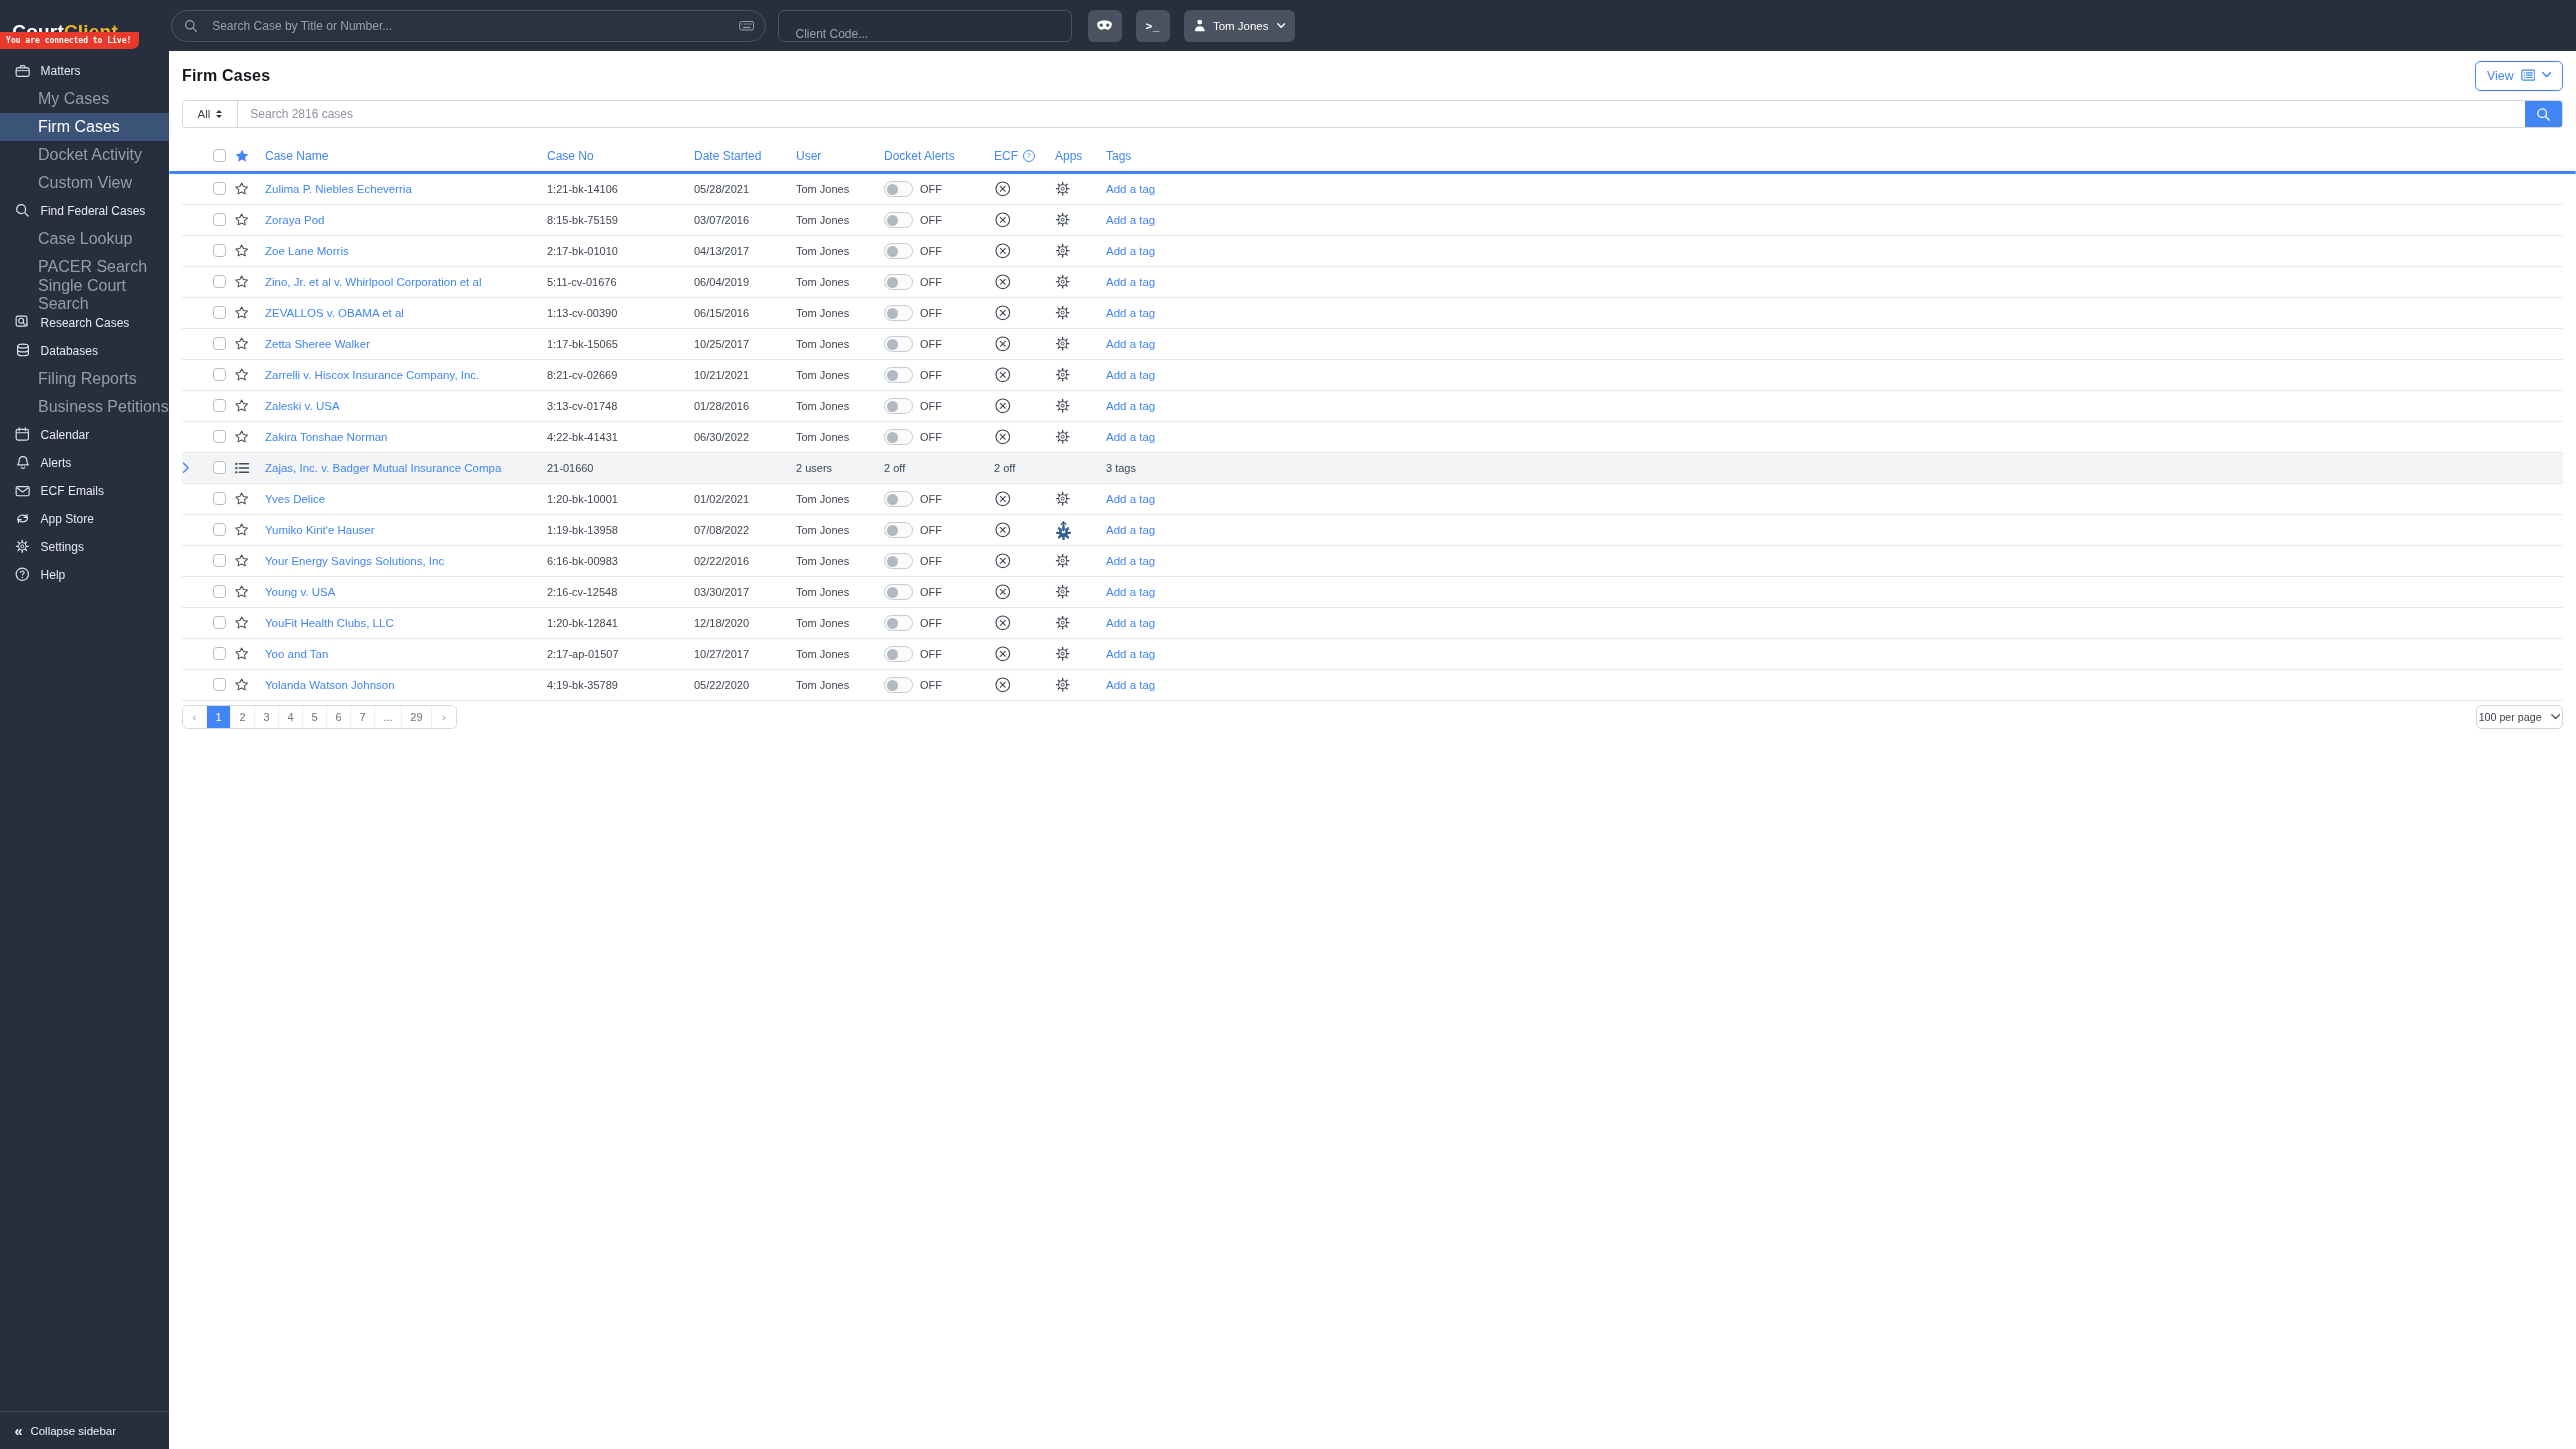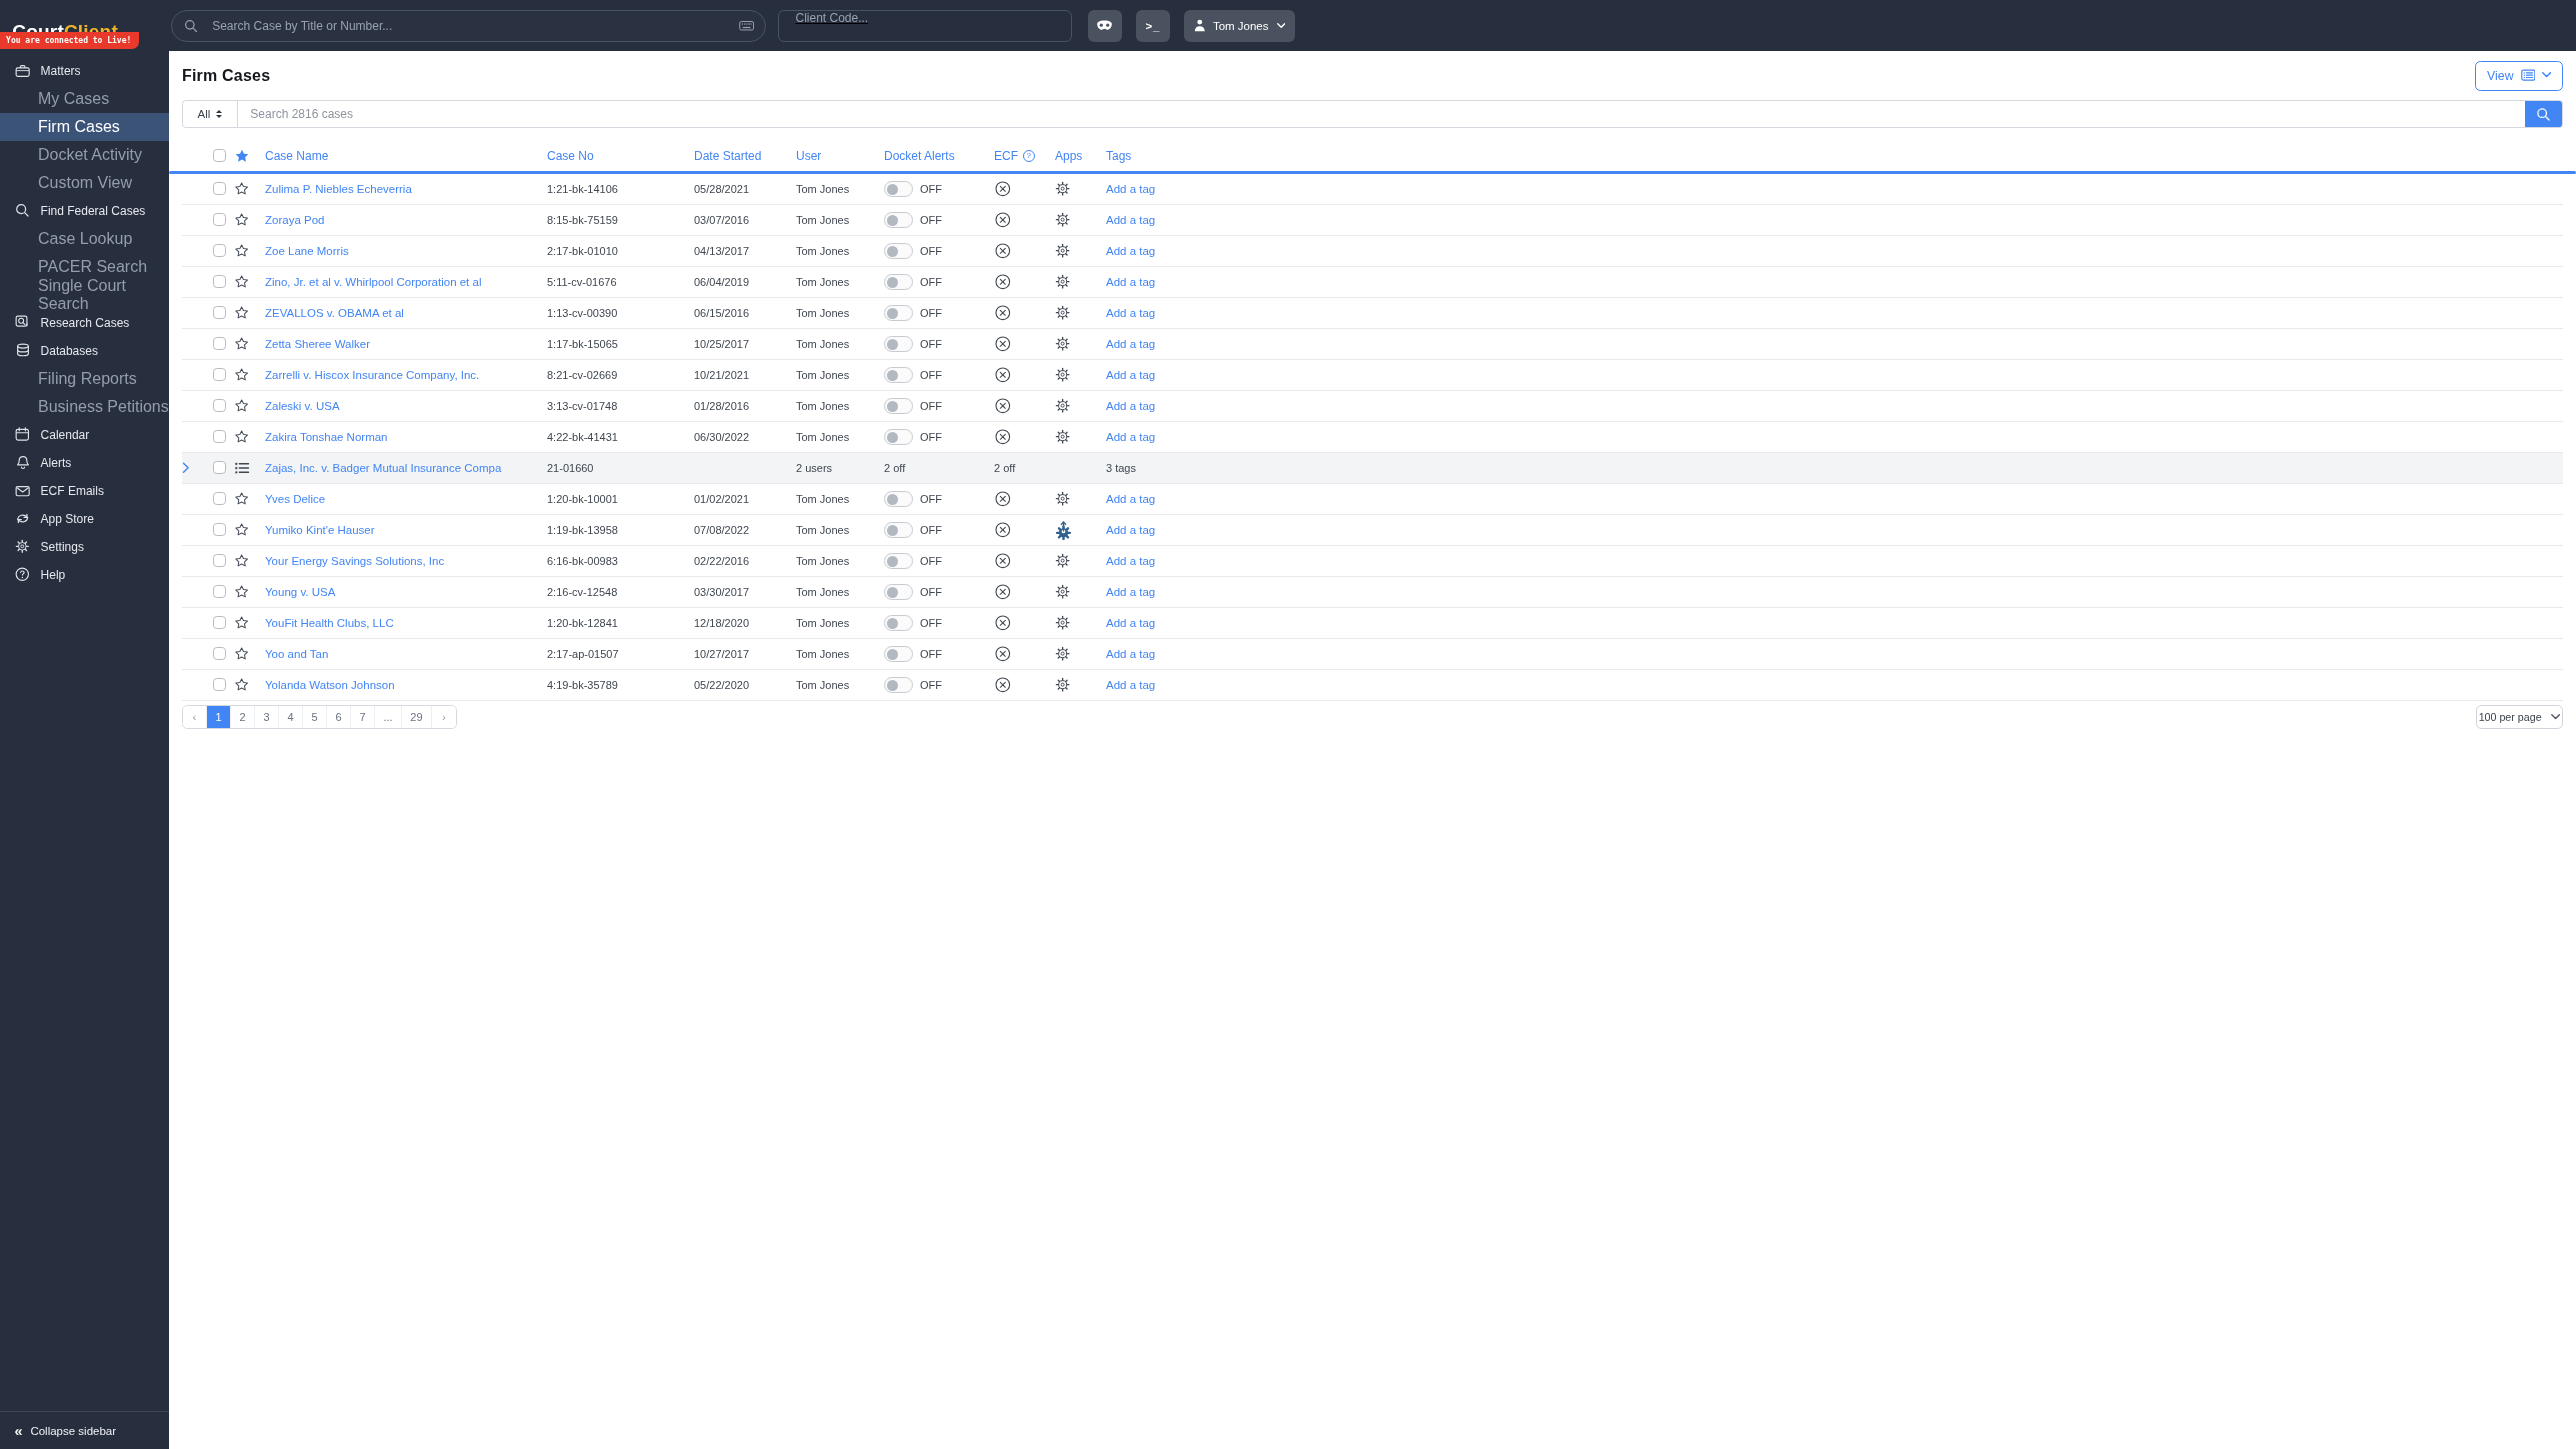--- a/index.html
+++ b/index.html
@@ -16,21 +16,21 @@
   .nav-item.active { background:#3c5378; color:#fff; }
   .nav-item .nicon { width:16px; height:16px; display:flex; align-items:center; justify-content:center; flex:0 0 16px; }
   .collapse-bar { position:absolute; bottom:0; left:0; right:0; height:38px; border-top:0.8px solid #3e4654; display:flex; align-items:center; gap:9.2px; padding-left:14.6px; color:#f0f2f5; font-size:11.5px; cursor:pointer; background:#272f3e; }
   .collapse-bar .chev { font-size:14.6px; font-weight:bold; letter-spacing:-1.5px; }
 
   
   .topbar { position:absolute; left:169px; top:0; right:0; height:51px; background:#272f3e; display:flex; align-items:center; padding:0 12.3px 0 2.3px; }
   .pill-search { width:595px; height:32px; border:0.8px solid #4a5362; border-radius:16px; display:flex; align-items:center; gap:8.4px; padding:0 11.5px; background:rgba(255,255,255,0.015); }
   .pill-search input, .client-input input { border:none; outline:none; background:transparent; color:#fca5a5; font-size:12px; flex:1; font-family:inherit;margin-left:6px; }
   .pill-search input::placeholder, .client-input input::placeholder { color:#99a1ae; }
-  .client-input { margin-left:11.5px; width:294px; height:32px; border:0.8px solid #4a5362; border-radius:6.1px; display:flex; align-items:flex-start; padding:0 10.7px;text-decoration:underline; }
+  .client-input { margin-left:11.5px; width:294px; height:32px; border:0.8px solid #4a5362; border-radius:6.1px; display:flex; align-items:flex-end; padding:0 10.7px; }
   .tb-btn { height:32px; background:#4a525f; border-radius:6.1px; display:flex; align-items:center; justify-content:center; color:#fff; cursor:pointer; }
   .btn-mask { margin-left:16px; width:34px; }
   .btn-terminal { margin-left:14px; width:34px; font-weight:bold; font-size:11.5px; letter-spacing:0.8px; }
   .user-btn { margin-left:14.6px; padding:0 10px; gap:7px; font-size:11.5px; }
   .user-btn .dn { font-size:7.7px; margin-left:1.5px; }
 
   
   .content { position:absolute; left:169px; top:51px; right:0; bottom:0; background:#fff; padding:0 13px; overflow:hidden; }
   .title-row { height:49px; display:flex; align-items:center; justify-content:space-between; }
   .page-title { font-size:16px; font-weight:bold; color:#14171c; letter-spacing:0.2px; }

